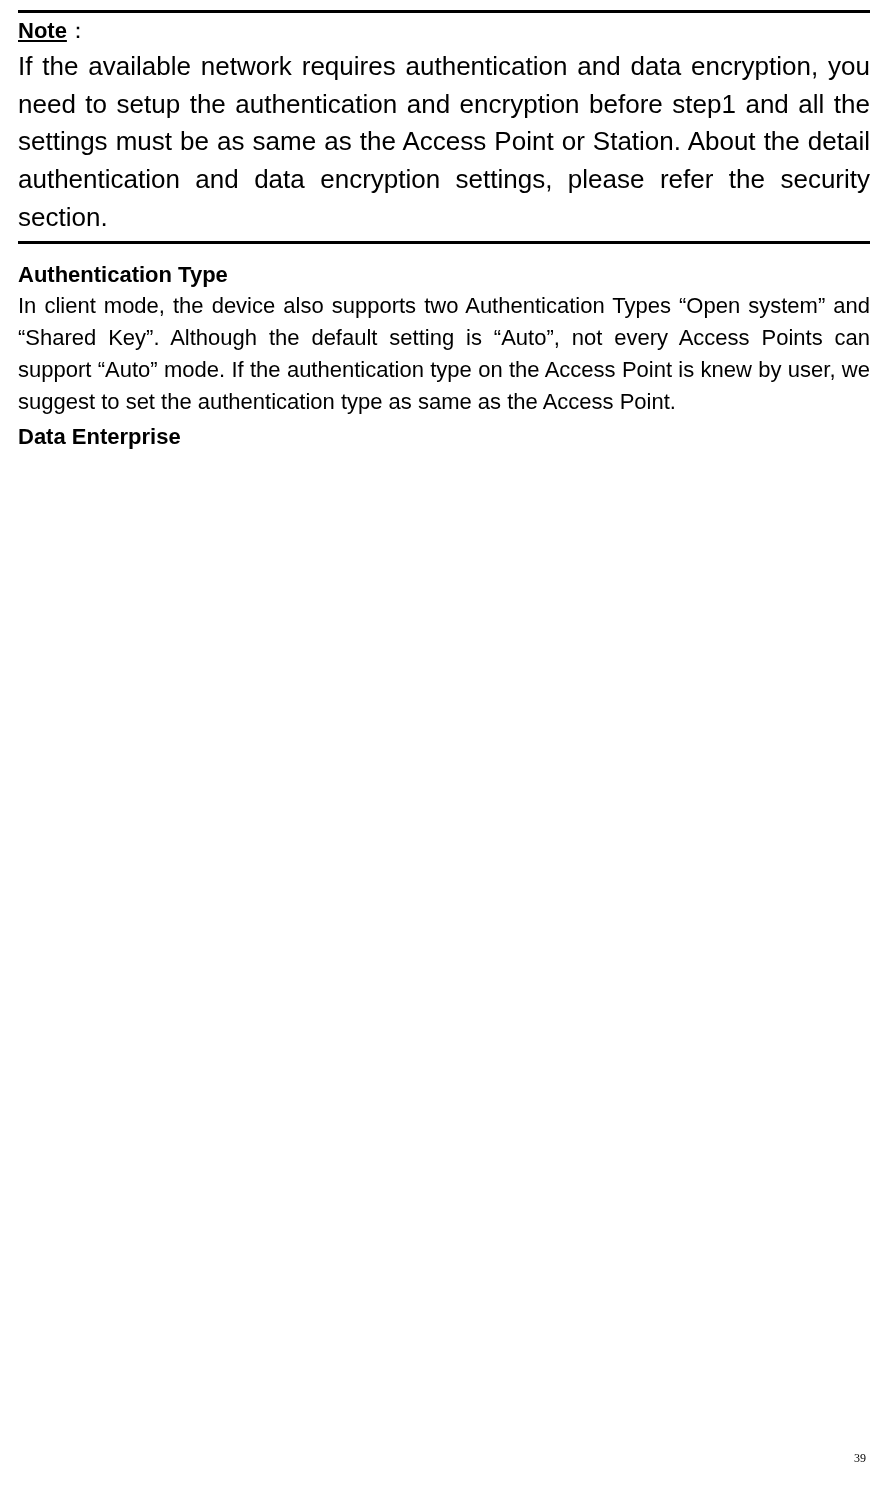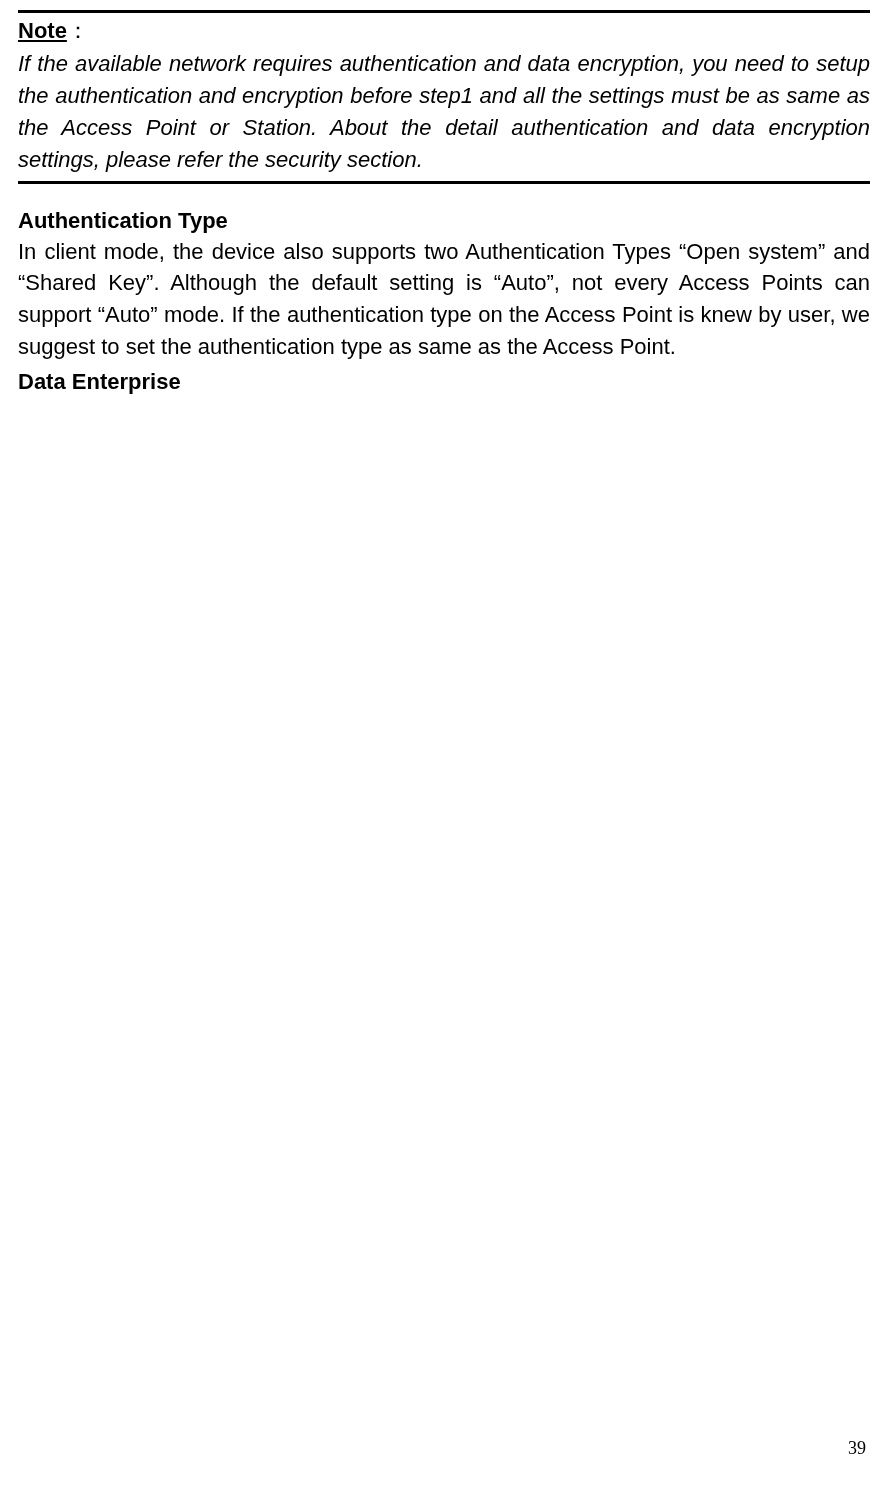--- a/index.html
+++ b/index.html
@@ -13,54 +13,53 @@
     position: relative;
     box-sizing: border-box;
   }
   .page {
     padding: 10px 18px 0 18px;
   }
   .note-box {
     border-top: 3px solid #000;
     border-bottom: 3px solid #000;
     padding: 3px 0 5px 0;
-    margin-bottom: 24px;
+    margin-bottom: 18px;
   }
   .note-label {
     font-weight: bold;
     text-decoration: underline;
     font-size: 22px;
   }
   .note-colon {
     font-size: 22px;
   }
   .note-text {
-    font-size: 22px;
+    font-size: 26px;
     line-height: 1.45;
     text-align: justify;
     margin-top: 2px;
-    font-style: italic;
   }
   .section-heading {
     font-weight: bold;
     font-size: 22px;
     margin-bottom: 2px;
   }
   .section-body {
     font-size: 22px;
     line-height: 1.45;
     text-align: justify;
     margin-bottom: 6px;
   }
   .page-number {
     position: absolute;
-    bottom: 31px;
+    bottom: 24px;
     right: 22px;
     font-family: "Times New Roman", Times, serif;
-    font-size: 18px;
+    font-size: 12px;
   }
 </style>
 </head>
 <body>
 
 <div class="page">
 
   <div class="note-box">
     <div>
       <span class="note-label">Note</span><span class="note-colon">：</span>

